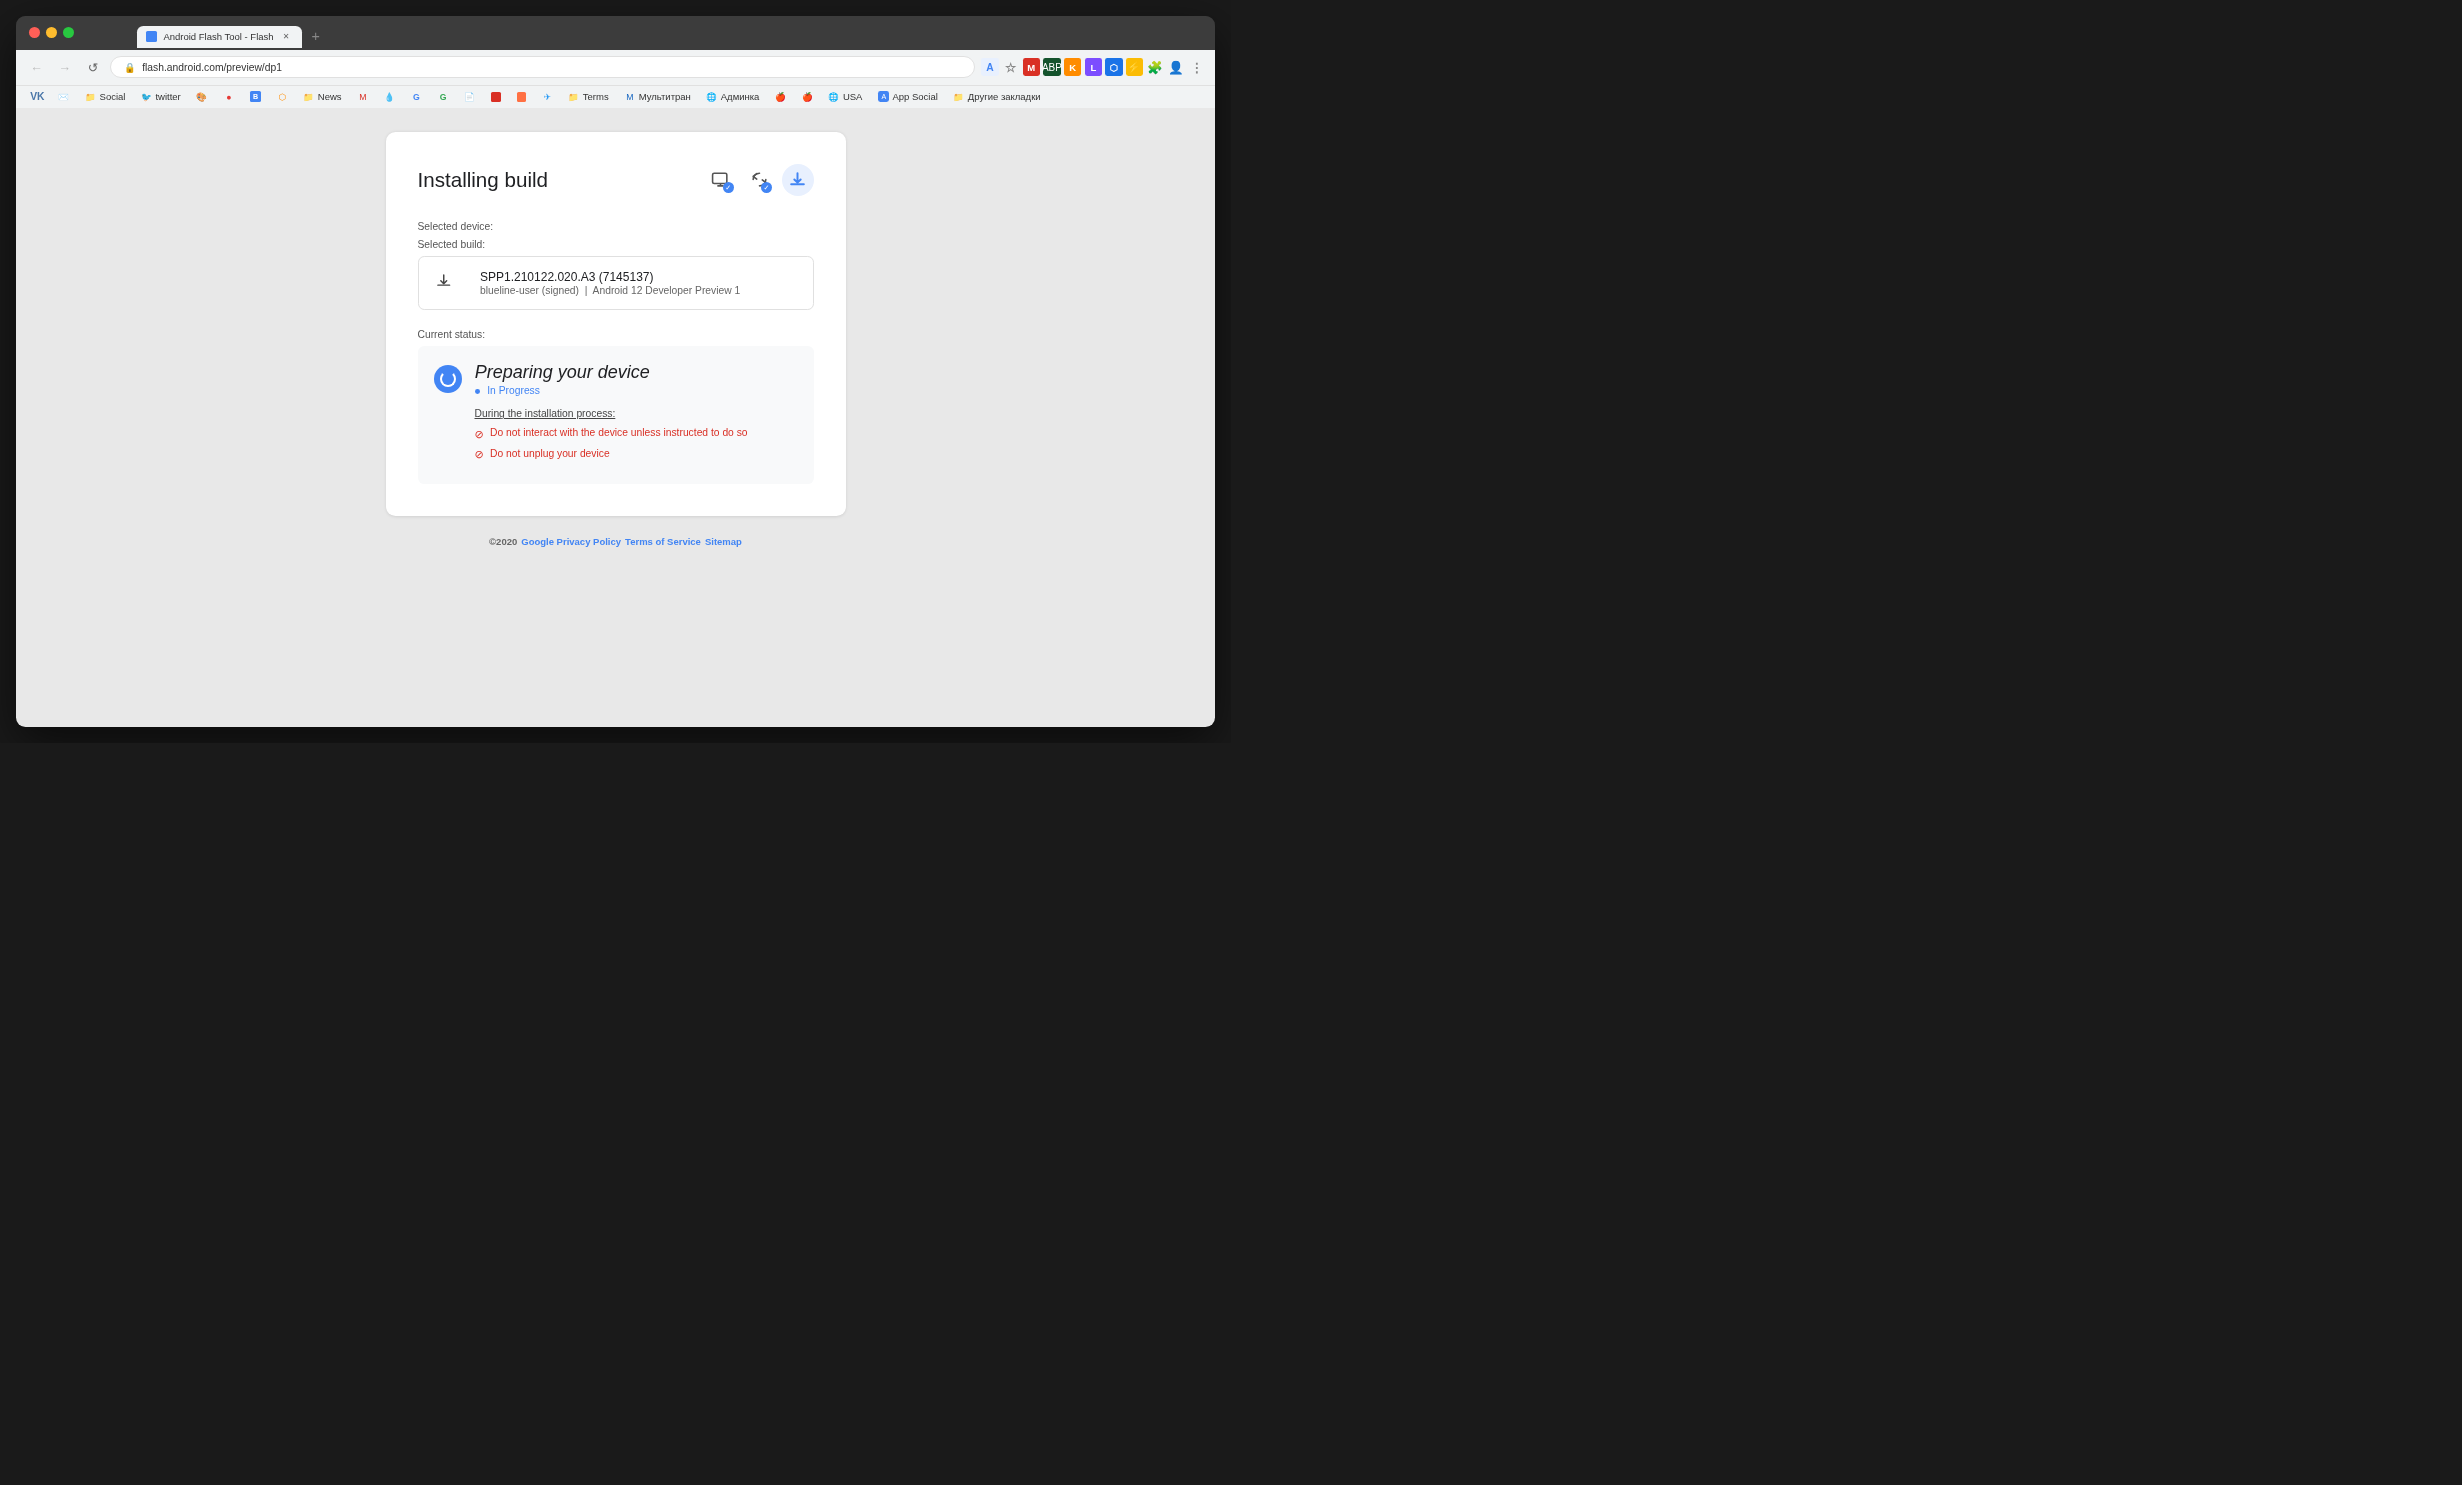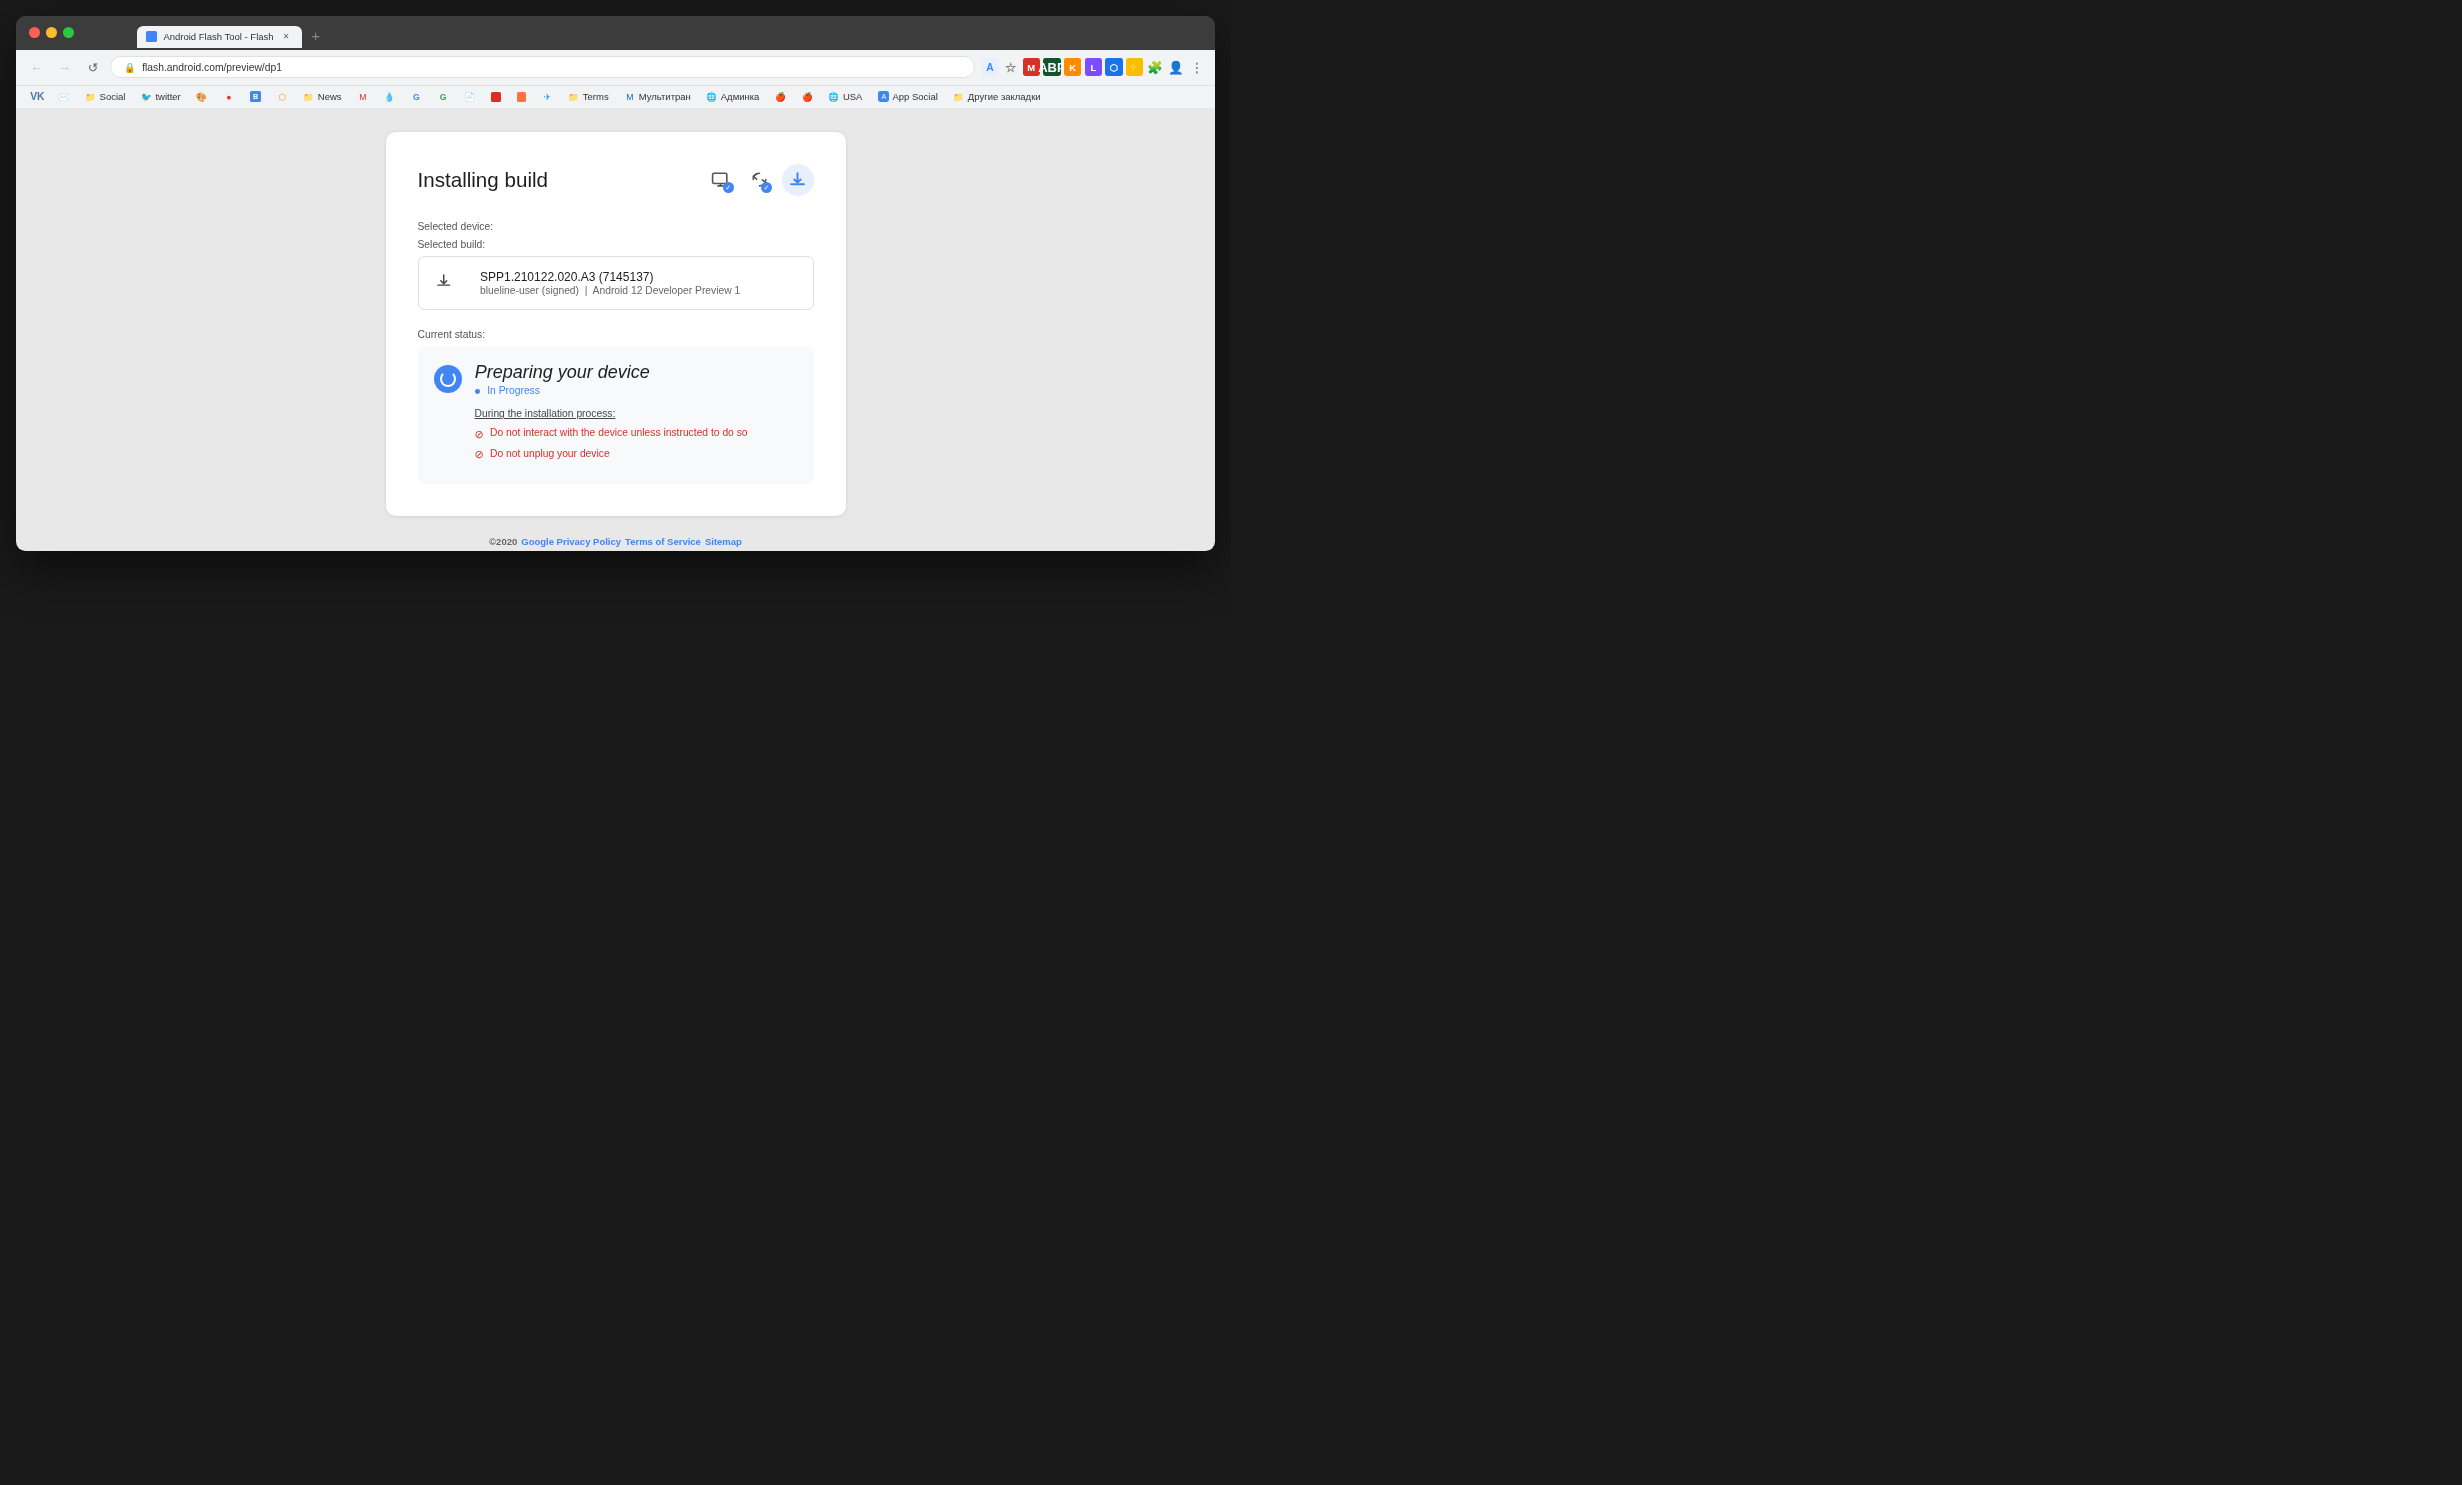--- a/index.html
+++ b/index.html
@@ -9,21 +9,21 @@
       width: 1231px;
       height: 743px;
       overflow: hidden;
     }
 
     
     .browser-window {
       background: #2c2c2c;
       border-radius: 9.5px;
       margin: 16px;
-      height: 535px;
+      height: 711px;
       display: flex;
       flex-direction: column;
       overflow: hidden;
       box-shadow: 0 16px 48px rgba(0,0,0,0.6);
     }
 
     
     .title-bar {
       background: #3c3c3c;
       padding: 8px 12.7px 0;
@@ -450,21 +450,21 @@
       justify-content: center;
       font-size: 8.7px;
       font-weight: bold;
       cursor: pointer;
       flex-shrink: 0;
     }
 
     .ext-translate { background: #e8f0fe; color: #4285f4; font-size: 10.3px; }
     .ext-star { color: #888; font-size: 12.7px; }
     .ext-red { background: #d93025; color: white; }
-    .ext-abp { background: #14532d; color: white; font-size: 13px; font-weight: bold; }
+    .ext-abp { background: #14532d; color: white; font-size: 10px; font-weight: normal; }
     .ext-k { background: #ff8c00; color: white; font-size: 9.5px; }
     .ext-l { background: #7c4dff; color: white; font-size: 9.5px; }
     .ext-puzzle { color: #888; font-size: 12.7px; }
     .ext-user { color: #888; font-size: 12.7px; }
     .ext-menu { color: #888; font-size: 12.7px; }
   </style>
 </head>
 <body>
 
 <div class="browser-window">

